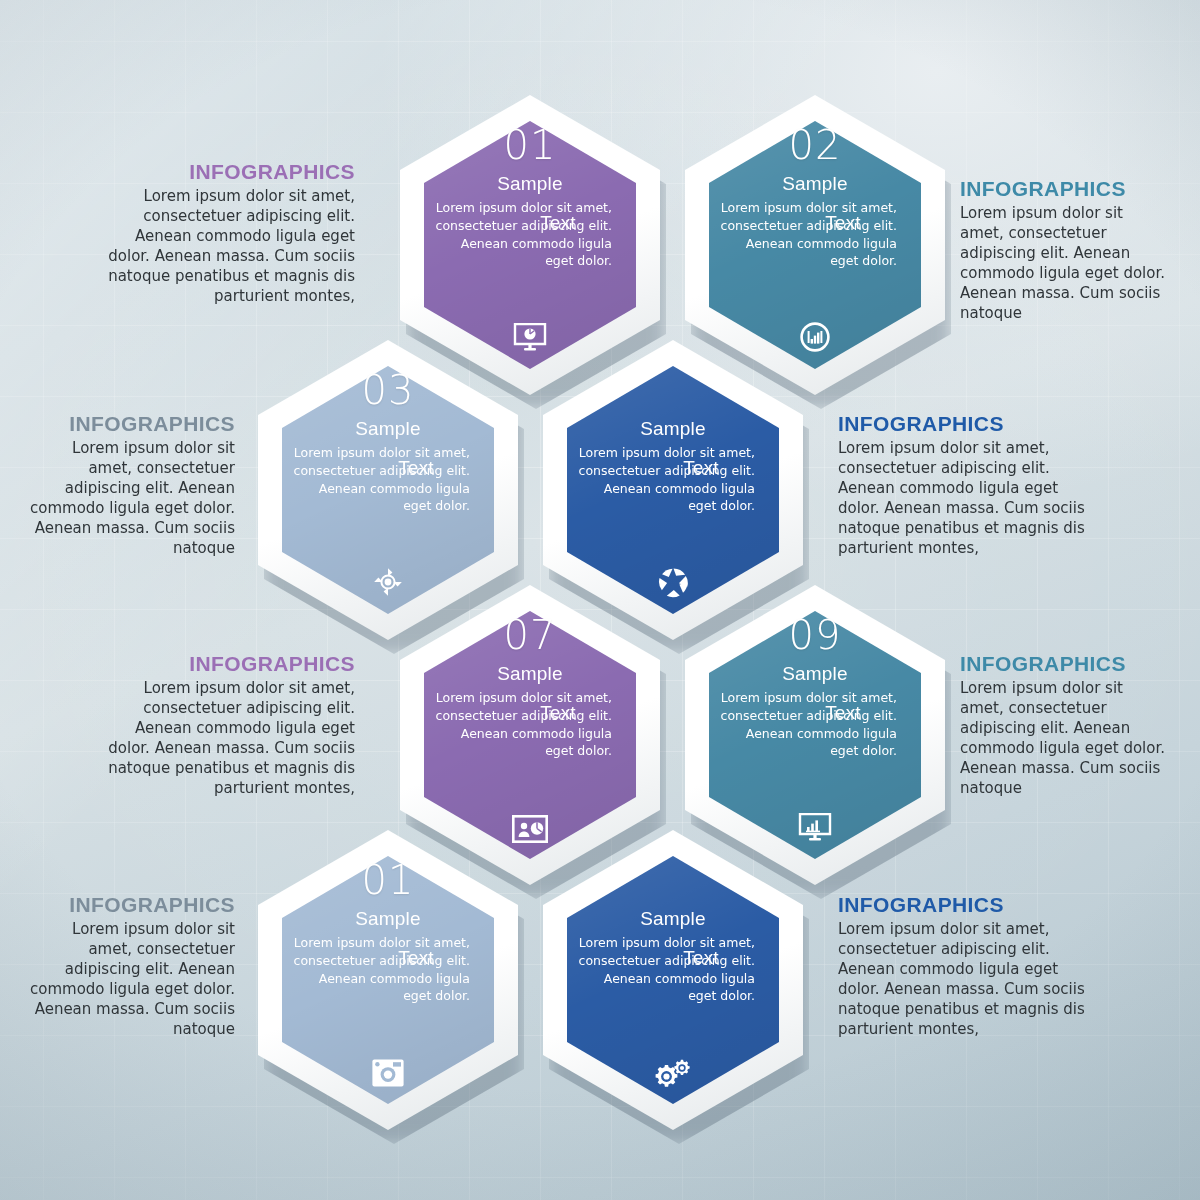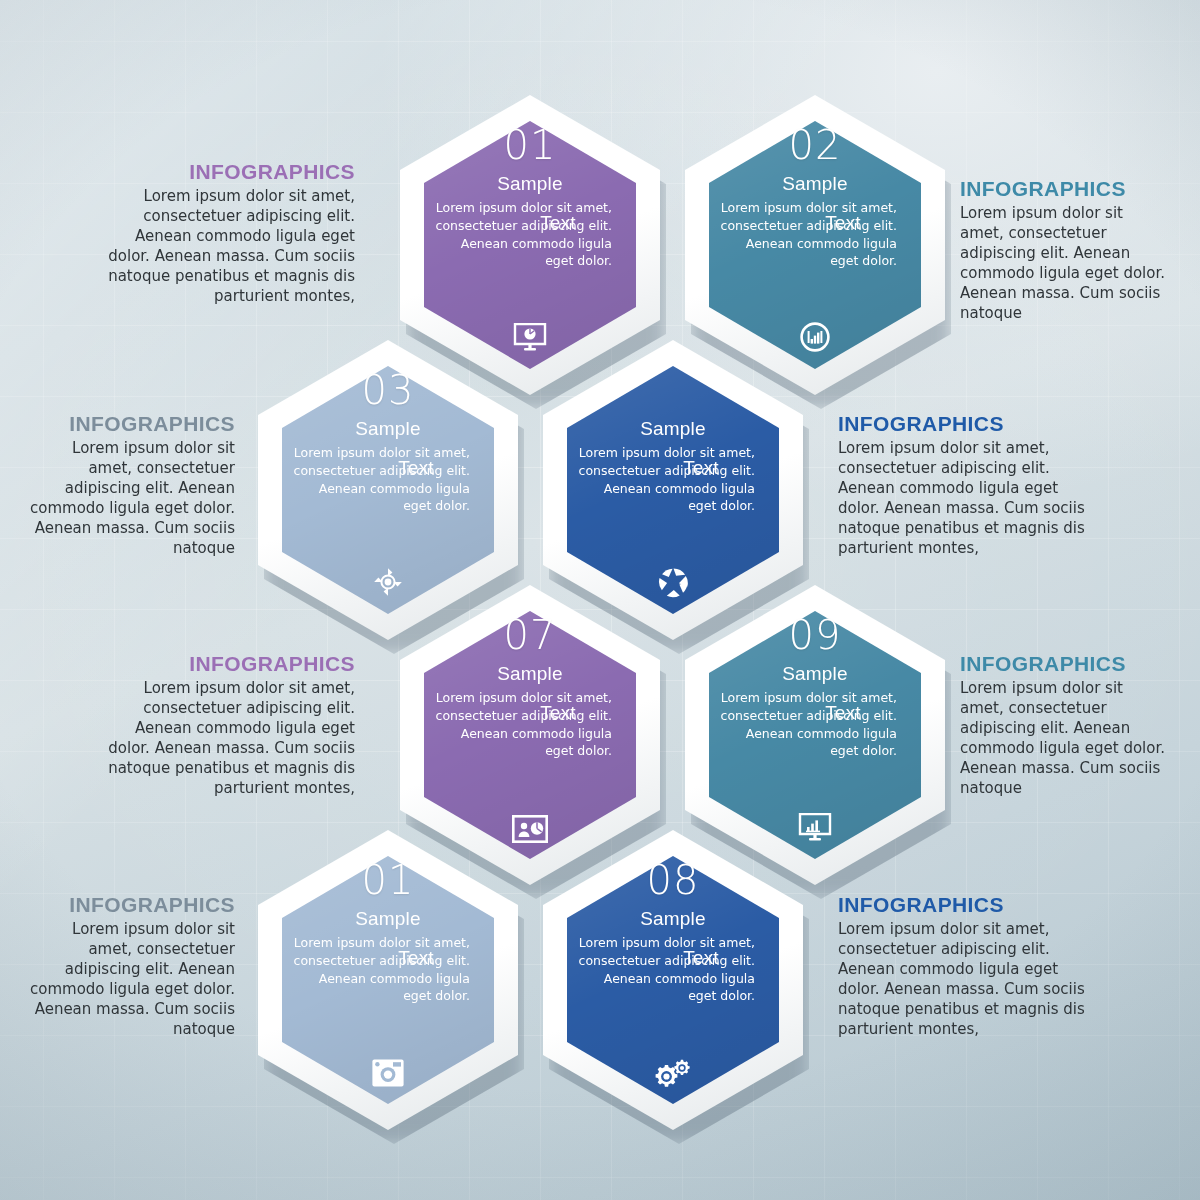--- a/index.html
+++ b/index.html
@@ -309,21 +309,20 @@
         </svg>
     </div>
   </div>
 </div>
 
 <div class="hex-wrap" style="left:543px;top:830px;">
   <div class="hex-shadow"></div>
   <div class="hex-outer"></div>
   <div class="hex-inner" style="background: rgb(43, 92, 165);"></div>
   <div class="hex-content">
-    <div class="hex-num">08</div>
     <div class="hex-sample">
       <span class="w1">Sample</span>
       <span class="w2">Text</span>
     </div>
     <div class="hex-body">Lorem ipsum dolor sit amet, consectetuer adipiscing elit. Aenean commodo ligula eget dolor.</div>
     <div class="hex-icon">
       <svg width="38" height="30" viewBox="0 0 38 30" fill="#fff">
         <g transform="translate(12.5,18.5)">
           <path d="M-1.6-11.6h3.2l.5 2.4 2.3 1 2.1-1.3 2.3 2.3-1.3 2.1 1 2.3 2.4.5v3.2l-2.4.5-1 2.3 1.3 2.1-2.3 2.3-2.1-1.3-2.3 1-.5 2.4h-3.2l-.5-2.4-2.3-1-2.1 1.3-2.3-2.3 1.3-2.1-1-2.3-2.4-.5v-3.2l2.4-.5 1-2.3-1.3-2.1 2.3-2.3 2.1 1.3 2.3-1z"></path>
           <circle cx="0" cy="0" r="5.4" fill="#2B5CA5"></circle>

